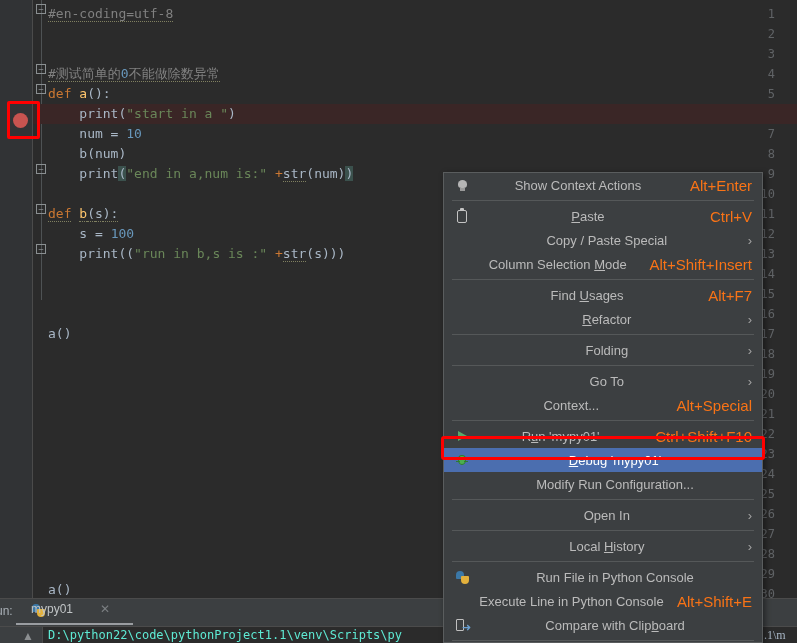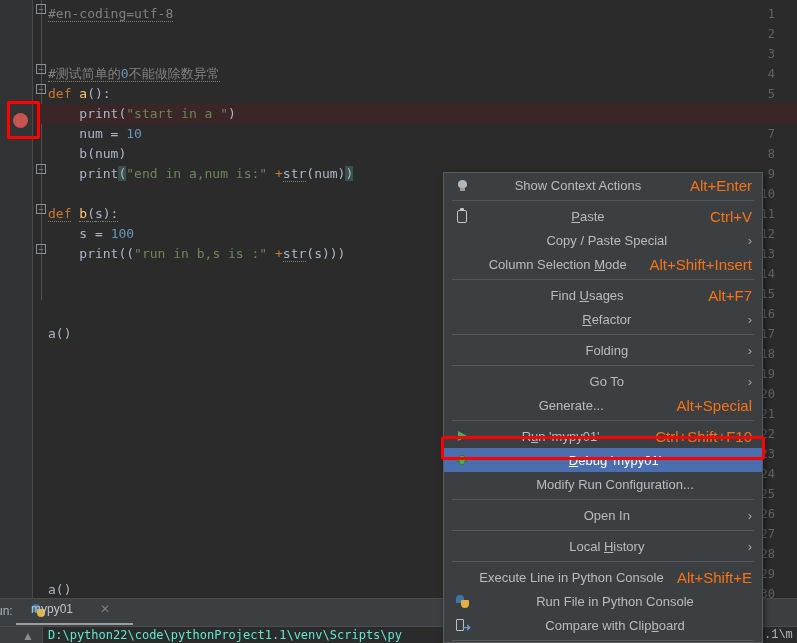--- a/index.html
+++ b/index.html
@@ -176,21 +176,21 @@
     position: absolute;
     left: 762px; top: 0;
     width: 35px; height: 18px;
     background: #2b2b2b;
     border-left: 1px solid #6b3a3a;
   }
   #console-right-text {
     position: absolute;
     left: 764px; top: 1px;
     color: #a9b7c6;
-    font-family: Liberation Mono, monospace;
+    font-family: Liberation Serif, serif;
     font-size: 12px;
     white-space: pre;
   }
 
   
   #ctx-menu {
     position: absolute;
     left: 443px; top: 172px;
     width: 320px; height: 471px;
     background: #3c3f41;
@@ -475,21 +475,21 @@
         <span class="marrow">›</span>
       </div>
       <div class="msep"></div>
       <div class="mi">
         <span class="micon"></span>
         <span class="mlabel">Go To</span>
         <span class="marrow">›</span>
       </div>
       <div class="mi">
         <span class="micon"></span>
-        <span class="mlabel">Generate...</span>
+        <span class="mlabel">Context...</span>
         <span class="mshort">Alt+Special</span>
       </div>
       <div class="msep"></div>
       <div class="mi">
         <span class="micon">
           <span class="ic-play"></span>
         </span>
         <span class="mlabel">R<span class="mn-u">u</span>n 'mypy01'</span>
         <span class="mshort">Ctrl+Shift+F10</span>
       </div>
@@ -516,34 +516,34 @@
         <span class="marrow">›</span>
       </div>
       <div class="msep"></div>
       <div class="mi">
         <span class="micon"></span>
         <span class="mlabel">Local <span class="mn-u">H</span>istory</span>
         <span class="marrow">›</span>
       </div>
       <div class="msep"></div>
       <div class="mi">
-        <span class="micon"></span>
-        <span class="mlabel">Execute Line in Python Console</span>
-        <span class="mshort">Alt+Shift+E</span>
-      </div>
-      <div class="mi">
         <span class="micon">
           <span class="ic-py">
             <span class="top"></span>
             <span class="bot"></span>
           </span>
         </span>
         <span class="mlabel">Run File in Python Console</span>
       </div>
       <div class="mi">
+        <span class="micon"></span>
+        <span class="mlabel">Execute Line in Python Console</span>
+        <span class="mshort">Alt+Shift+E</span>
+      </div>
+      <div class="mi">
         <span class="micon">
           <span class="ic-cmp">
             <span class="pg"></span>
             <span class="ar">➜</span>
           </span>
         </span>
         <span class="mlabel">Compare with Clip<span class="mn-u">b</span>oard</span>
       </div>
       <div class="msep"></div>
     </div>

